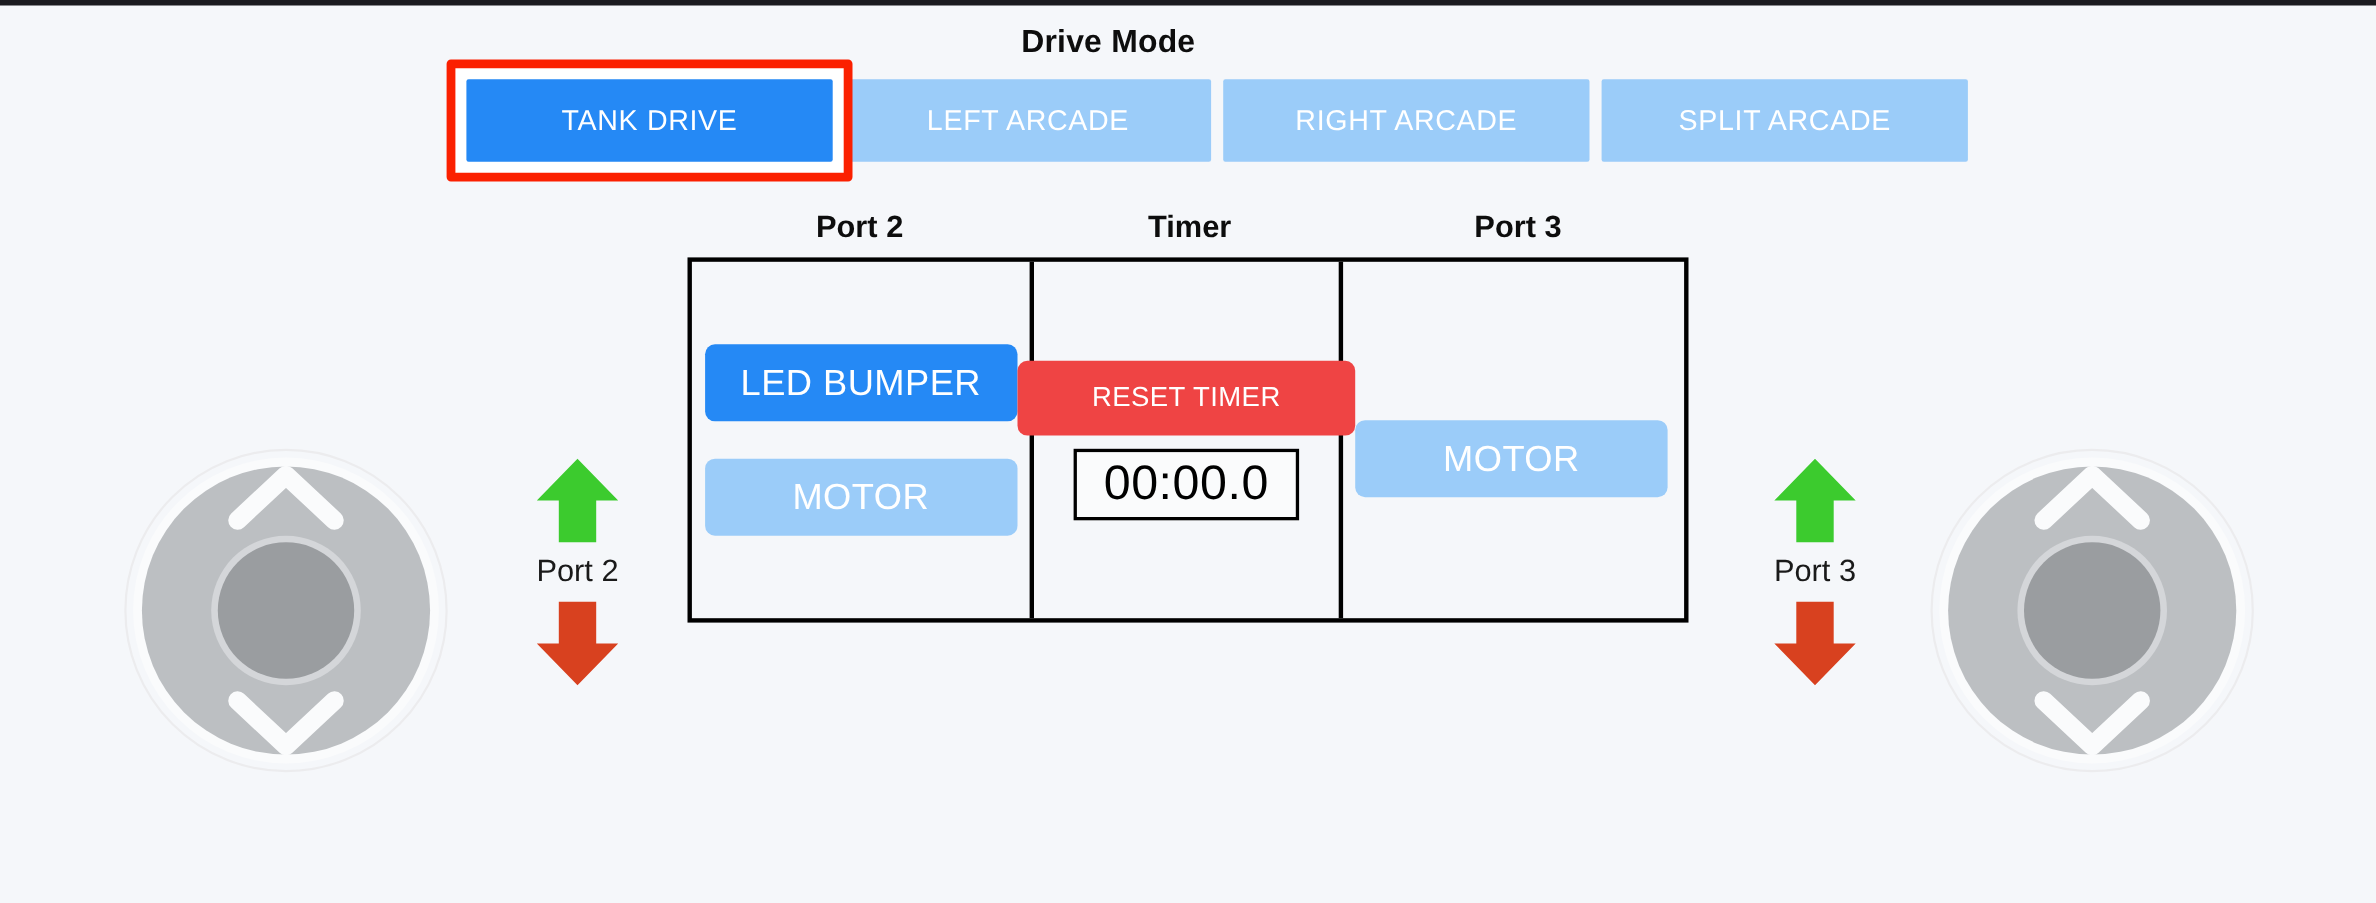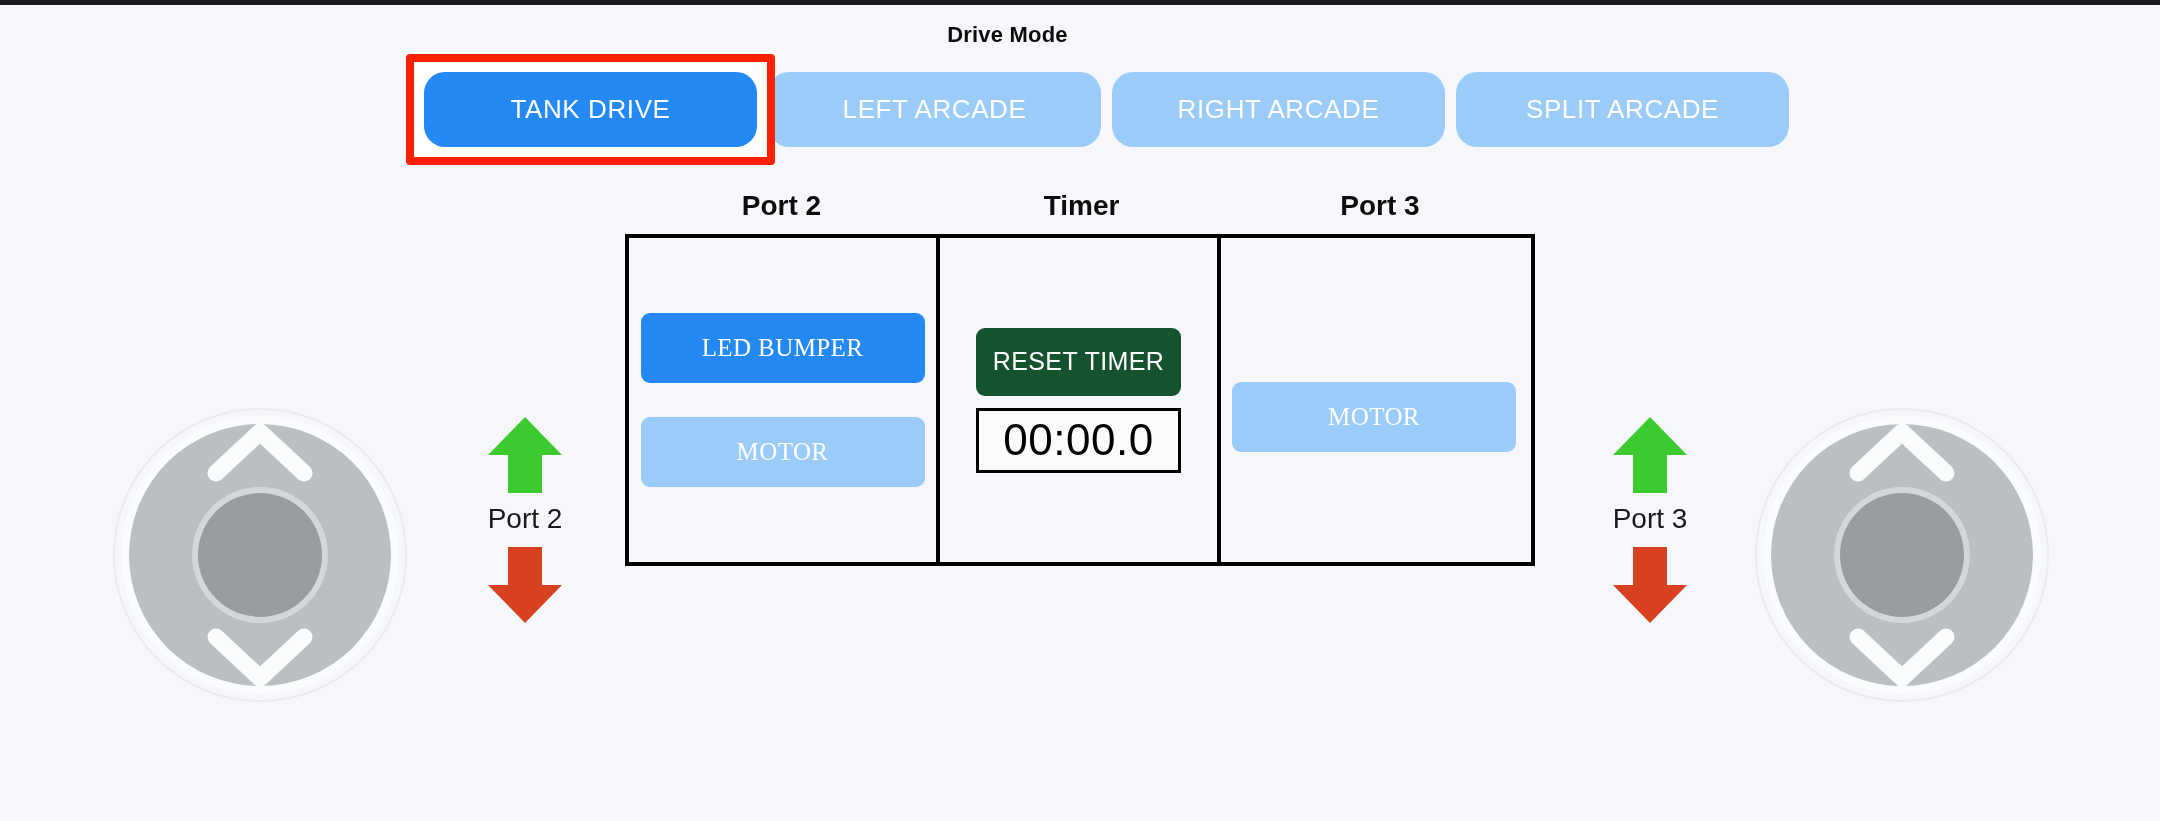--- a/index.html
+++ b/index.html
@@ -26,41 +26,41 @@
     z-index: 50;
   }
 
   
   .drive-mode-title {
     position: absolute;
     top: 22px;
     left: 0;
     width: 1976px;
     text-align: center;
-    font-size: 22px;
+    font-size: 29px;
     font-weight: bold;
     color: #0d0d0d;
     letter-spacing: 0.2px;
     padding-left: 39px;
   }
 
   .mode-row {
     position: absolute;
     top: 72px;
     left: 424px;
     display: flex;
     gap: 11px;
     align-items: flex-start;
   }
 
   .mode-btn {
     width: 333px;
     height: 75px;
     border: none;
-    border-radius: 21px;
+    border-radius: 2px;
     background: #9bccf9;
     color: #ffffff;
     font-family: "Liberation Sans", sans-serif;
     font-size: 26px;
     letter-spacing: 0.6px;
     display: flex;
     align-items: center;
     justify-content: center;
     cursor: pointer;
   }
@@ -120,38 +120,38 @@
     gap: 12px;
   }
   .col-port3 { width: 306px; }
 
   .dev-btn {
     width: 284px;
     height: 70px;
     border: none;
     border-radius: 9px;
     color: #ffffff;
-    font-family: Liberation Serif, serif;
-    font-size: 25px;
+    font-family: Liberation Sans, sans-serif;
+    font-size: 33px;
     letter-spacing: 0.4px;
     display: flex;
     align-items: center;
     justify-content: center;
     cursor: pointer;
   }
   .dev-btn.on  { background: #2589f5; }
   .dev-btn.off { background: #9bccf9; margin-top: 20px; }
   .dev-gap { height: 14px; }
 
   .timer-btn {
-    width: 205px;
+    width: 307px;
     height: 68px;
     border: none;
     border-radius: 9px;
-    background: #14532d;
+    background: #ef4444;
     color: #ffffff;
     font-family: "Liberation Sans", sans-serif;
     font-size: 25px;
     letter-spacing: 0.4px;
     display: flex;
     align-items: center;
     justify-content: center;
     cursor: pointer;
   }
 

